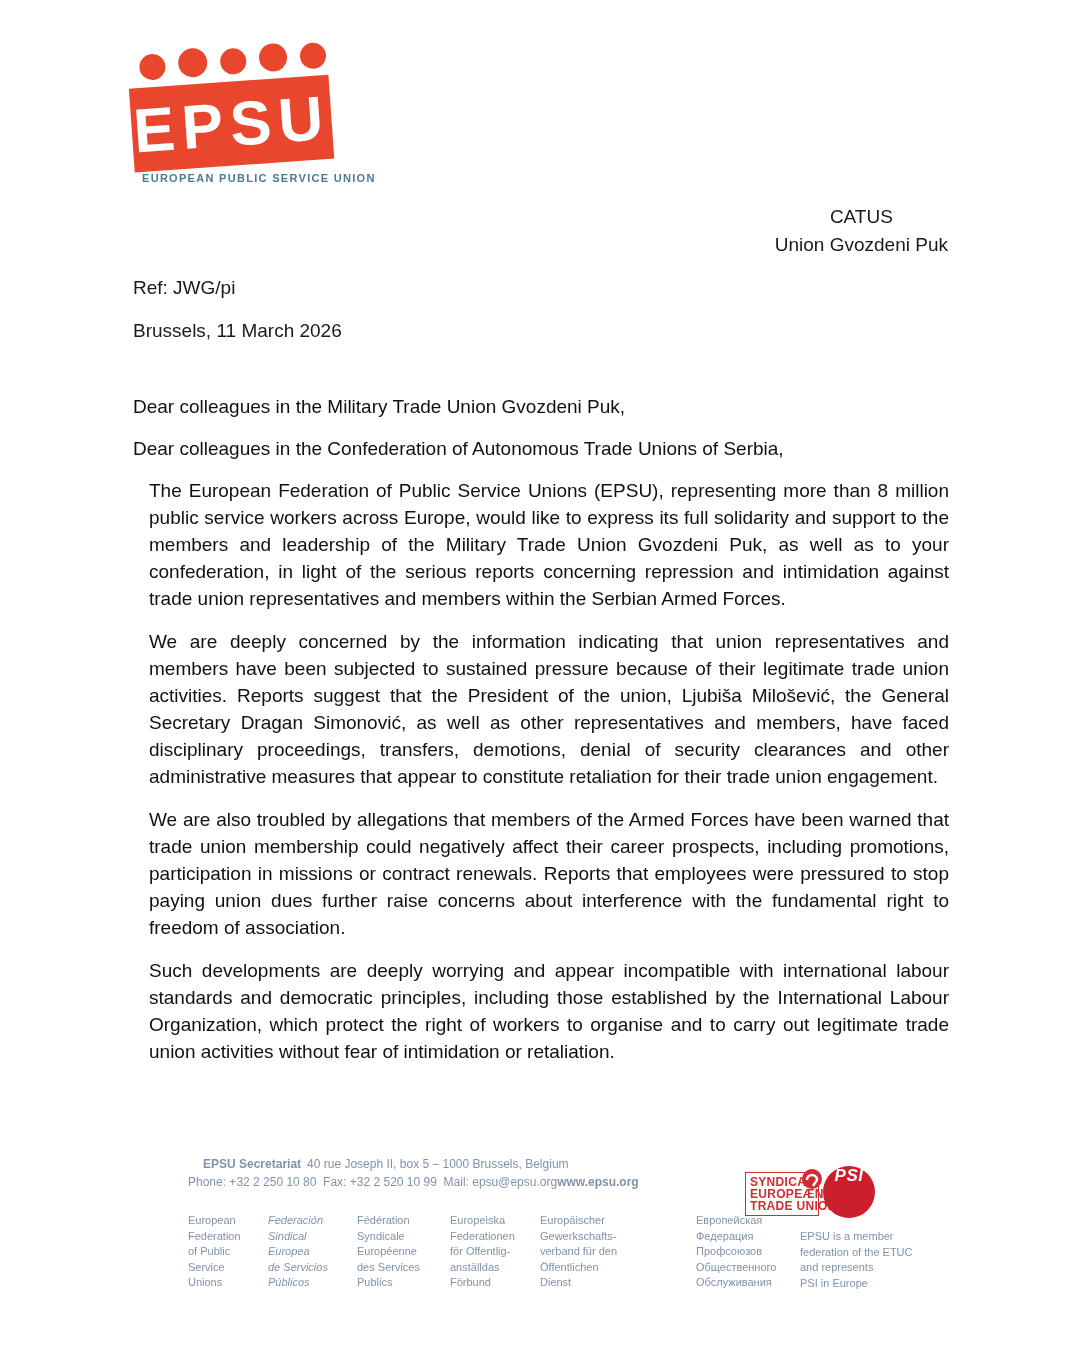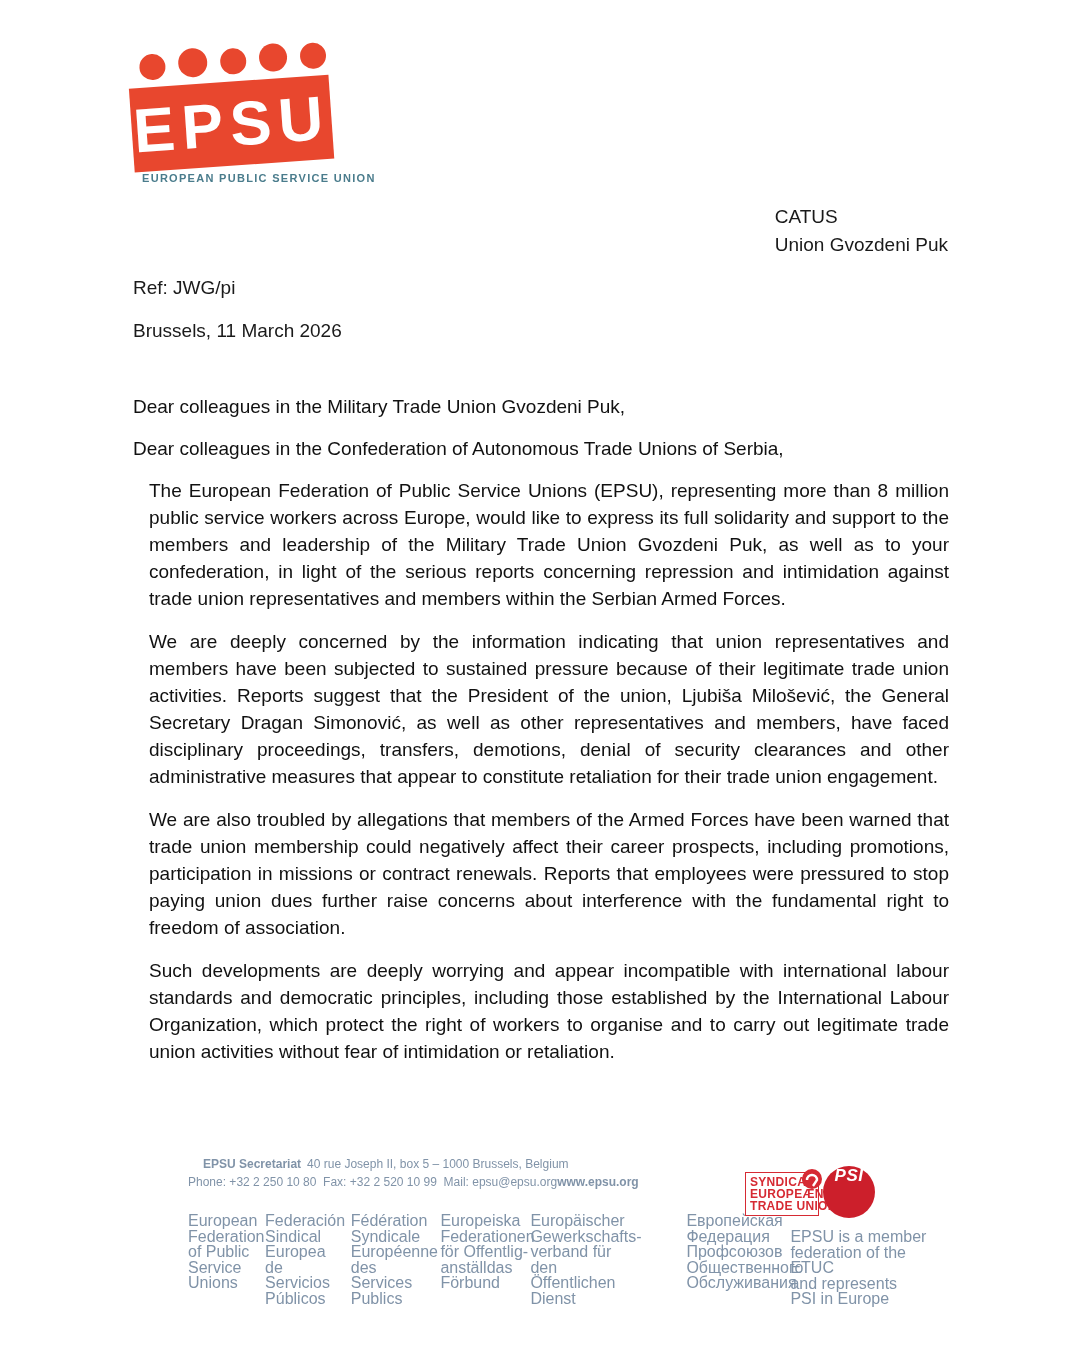--- a/index.html
+++ b/index.html
@@ -38,21 +38,21 @@
     position: absolute; left: 9px; top: 122px;
     font-size: 11px; font-weight: 700;
     letter-spacing: 1.3px;
     color: #4a7c8c;
     white-space: nowrap;
   }
 
   
   .recipient {
     position: absolute; right: 132px; top: 203px;
-    text-align: left;
+    text-align: center;
     font-size: 19px; line-height: 28px;
     color: #1a1a1a;
   }
 
   
   .refblock { position: absolute; left: 133px; top: 277px; font-size: 19px; }
   .refblock .ref-line { margin-bottom: 21px; }
 
   
   .letter-body {
@@ -67,25 +67,25 @@
   .footer {
     position: absolute; left: 188px; top: 1155px; width: 760px;
     color: #8093a8; font-size: 12px; line-height: 18px;
   }
   .footer .bold { font-weight: 700; }
   .f-line1 span, .f-line2 span { white-space: pre-wrap; }
   .f-line1 .bold { margin-right: 6px; padding-left: 15px; }
   .f-line2 .bold { margin-left: 0; }
   .f-cols {
     display: flex; margin-top: 22px;
-    font-size: 16px; line-height: 15.5px;
+    font-size: 11px; line-height: 15.5px;
   }
   .f-col { white-space: pre-line; }
   .f-col.c1 { width: 80px; }
-  .f-col.c2 { width: 89px; }
+  .f-col.c2 { width: 89px; font-style: italic; }
   .f-col.c3 { width: 93px; }
   .f-col.c4 { width: 90px; }
   .f-col.c5 { width: 108px; }
   .f-col.c6 { width: 104px; margin-left: 48px; }
   .f-note { white-space: pre-line; padding-top: 16px; }
 
   
   .etuc-logo {
     position: absolute; left: 745px; top: 1172px;
     width: 74px; height: 44px;

